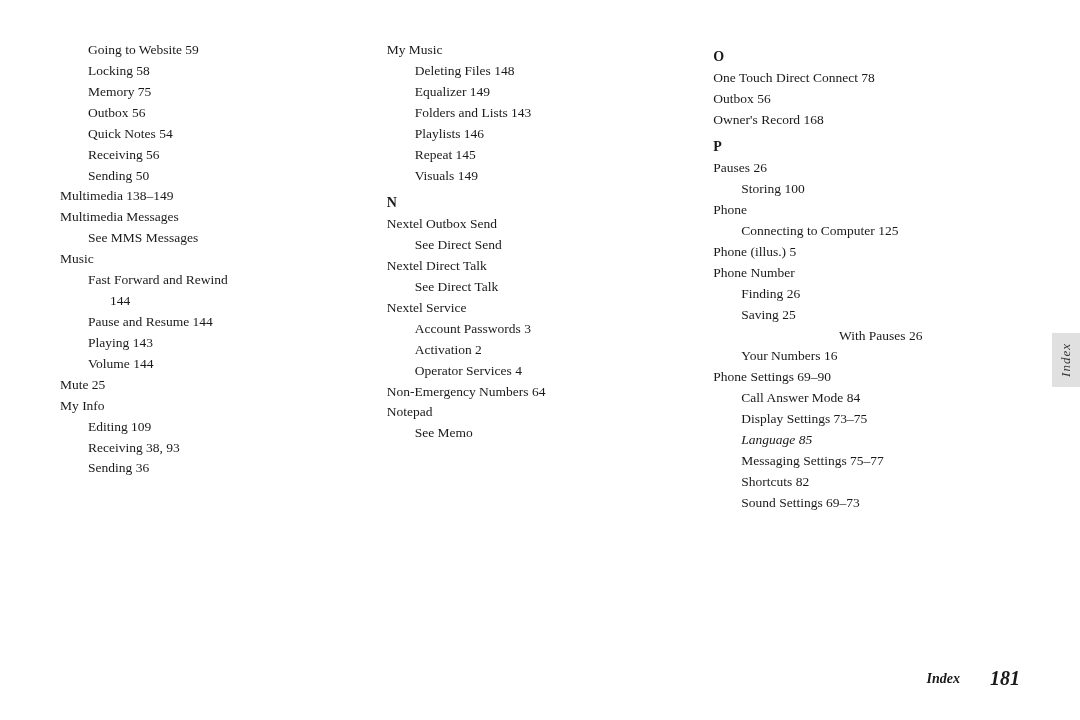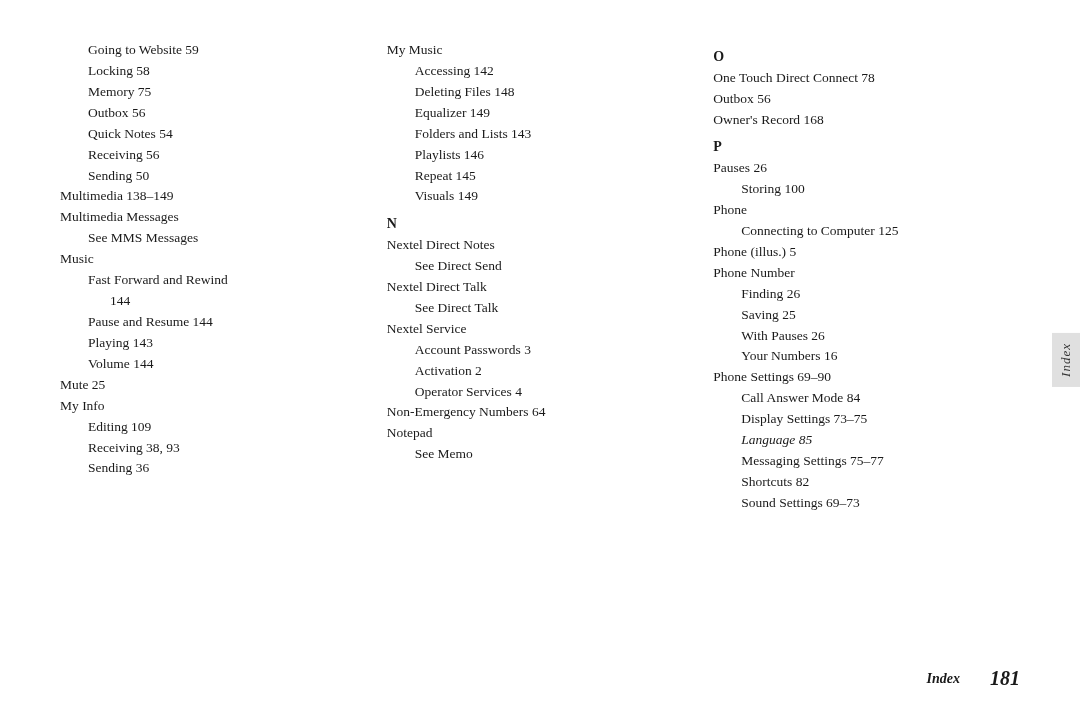--- a/index.html
+++ b/index.html
@@ -99,29 +99,28 @@
         <div style="line-height: 1.55; padding-left: 28px;">Volume 144</div>
         <div style="line-height: 1.55; padding-left: 0px;">Mute 25</div>
         <div style="line-height: 1.55; padding-left: 0px;">My Info</div>
         <div style="line-height: 1.55; padding-left: 28px;">Editing 109</div>
         <div style="line-height: 1.55; padding-left: 28px;">Receiving 38, 93</div>
         <div style="line-height: 1.55; padding-left: 28px;">Sending 36</div>
       </div>
 
     <div class="col-middle" id="col2">
         <div style="line-height: 1.55; padding-left: 0px;">My Music</div>
-        <div style="line-height: 1.55; padding-left: 28px;">Accessing 142</div>
         <div style="line-height: 1.55; padding-left: 28px;">Deleting Files 148</div>
         <div style="line-height: 1.55; padding-left: 28px;">Equalizer 149</div>
         <div style="line-height: 1.55; padding-left: 28px;">Folders and Lists 143</div>
         <div style="line-height: 1.55; padding-left: 28px;">Playlists 146</div>
         <div style="line-height: 1.55; padding-left: 28px;">Repeat 145</div>
         <div style="line-height: 1.55; padding-left: 28px;">Visuals 149</div>
         <div style="line-height: 1.55; font-weight: bold; font-size: 14px; margin-top: 6px;">N</div>
-        <div style="line-height: 1.55; padding-left: 0px;">Nextel Direct Notes</div>
+        <div style="line-height: 1.55; padding-left: 0px;">Nextel Outbox Send</div>
         <div style="line-height: 1.55; padding-left: 28px;">See Direct Send</div>
         <div style="line-height: 1.55; padding-left: 0px;">Nextel Direct Talk</div>
         <div style="line-height: 1.55; padding-left: 28px;">See Direct Talk</div>
         <div style="line-height: 1.55; padding-left: 0px;">Nextel Service</div>
         <div style="line-height: 1.55; padding-left: 28px;">Account Passwords 3</div>
         <div style="line-height: 1.55; padding-left: 28px;">Activation 2</div>
         <div style="line-height: 1.55; padding-left: 28px;">Operator Services 4</div>
         <div style="line-height: 1.55; padding-left: 0px;">Non-Emergency Numbers 64</div>
         <div style="line-height: 1.55; padding-left: 0px;">Notepad</div>
         <div style="line-height: 1.55; padding-left: 28px;">See Memo</div>
@@ -134,21 +133,21 @@
         <div style="line-height: 1.55; padding-left: 0px;">Owner's Record 168</div>
         <div style="line-height: 1.55; font-weight: bold; font-size: 14px; margin-top: 6px;">P</div>
         <div style="line-height: 1.55; padding-left: 0px;">Pauses 26</div>
         <div style="line-height: 1.55; padding-left: 28px;">Storing 100</div>
         <div style="line-height: 1.55; padding-left: 0px;">Phone</div>
         <div style="line-height: 1.55; padding-left: 28px;">Connecting to Computer 125</div>
         <div style="line-height: 1.55; padding-left: 0px;">Phone (illus.) 5</div>
         <div style="line-height: 1.55; padding-left: 0px;">Phone Number</div>
         <div style="line-height: 1.55; padding-left: 28px;">Finding 26</div>
         <div style="line-height: 1.55; padding-left: 28px;">Saving 25</div>
-        <div style="line-height: 1.55; padding-left: 28px;">With Pauses 26</div>
+        <div style="line-height: 1.55; padding-left: 28px; text-align: center;">With Pauses 26</div>
         <div style="line-height: 1.55; padding-left: 28px;">Your Numbers 16</div>
         <div style="line-height: 1.55; padding-left: 0px;">Phone Settings 69–90</div>
         <div style="line-height: 1.55; padding-left: 28px;">Call Answer Mode 84</div>
         <div style="line-height: 1.55; padding-left: 28px;">Display Settings 73–75</div>
         <div style="line-height: 1.55; padding-left: 28px; font-style: italic;">Language 85</div>
         <div style="line-height: 1.55; padding-left: 28px;">Messaging Settings 75–77</div>
         <div style="line-height: 1.55; padding-left: 28px;">Shortcuts 82</div>
         <div style="line-height: 1.55; padding-left: 28px;">Sound Settings 69–73</div>
       </div>
   </div>

